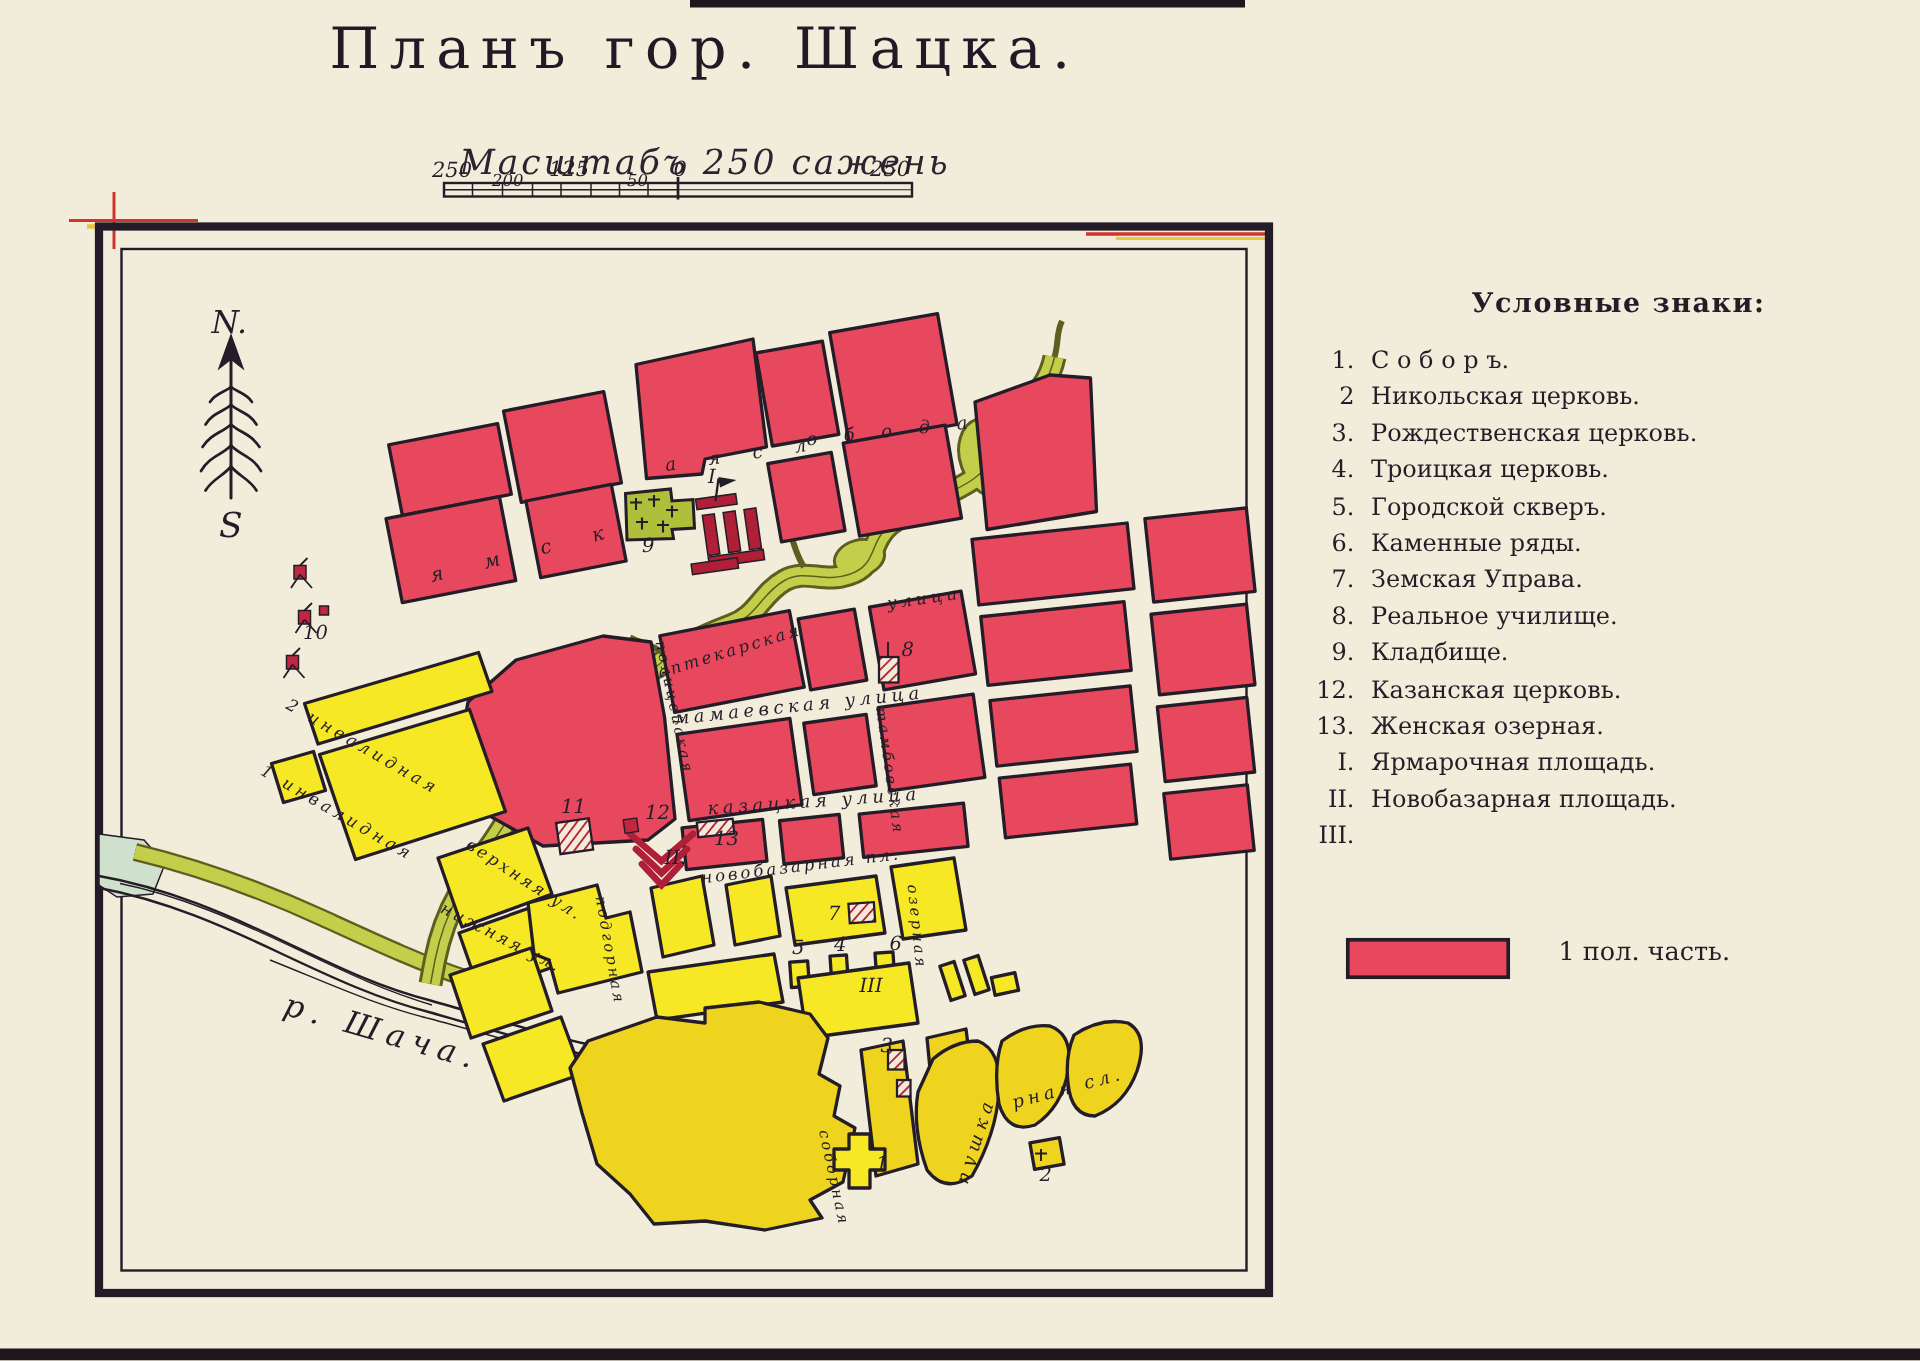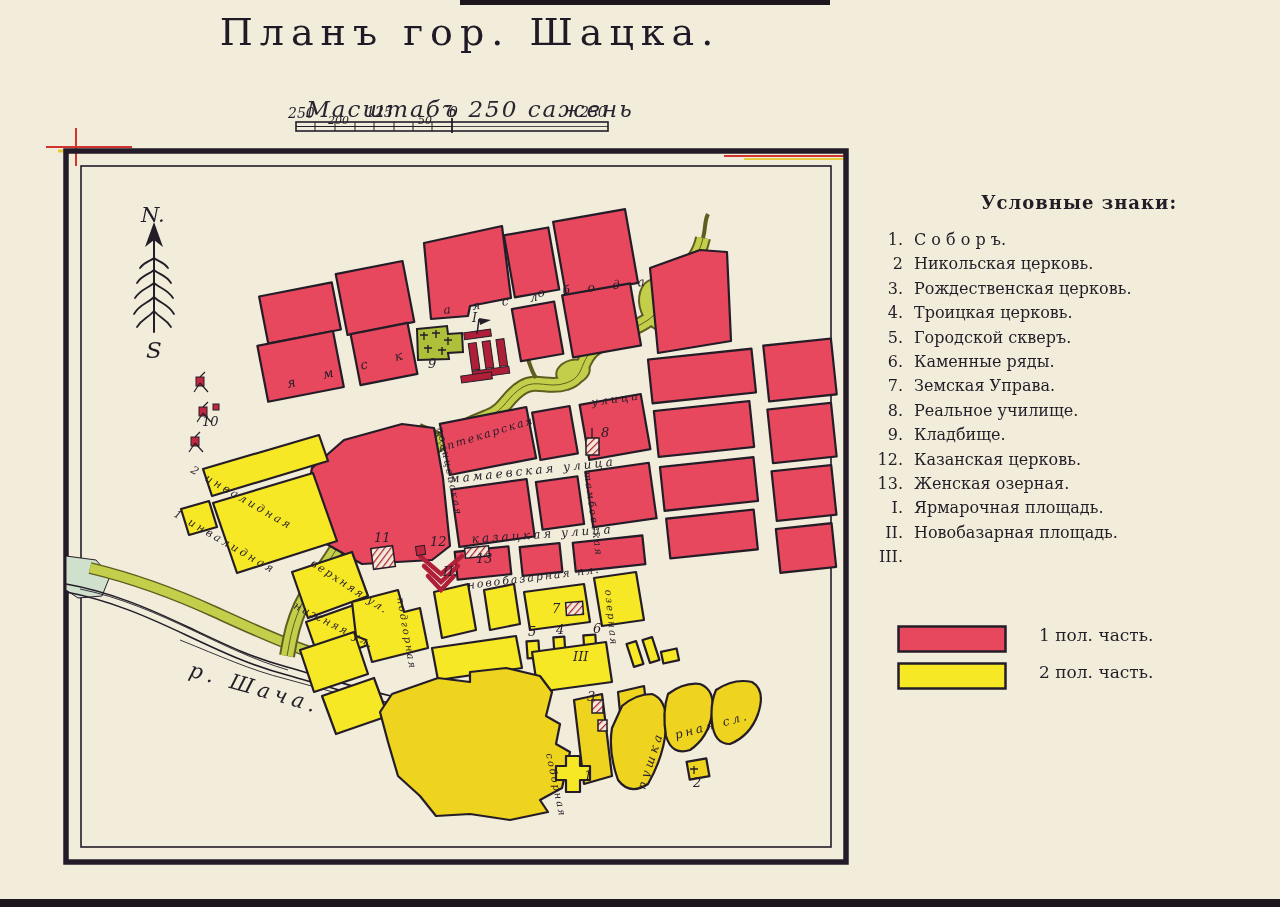--- a/index.html
+++ b/index.html
@@ -356,20 +356,14 @@
         <span class="num">III.</span>
       </li>
   </ul>
   <div class="swatches">
     <div class="swatch-row">
       <svg width="110" height="28">
         <rect x="1.5" y="1.5" width="107" height="25" stroke="#241d28" stroke-width="2.5" fill="#e8485e"></rect>
       </svg>
       <span class="swatch-label">1 пол. часть.</span>
     </div>
-    <div class="swatch-row">
-      <svg width="110" height="28">
-        <rect x="1.5" y="1.5" width="107" height="25" stroke="#241d28" stroke-width="2.5" fill="#f6e824"></rect>
-      </svg>
-      <span class="swatch-label">2 пол. часть.</span>
-    </div>
   </div>
 </div>
 
 </body></html>

